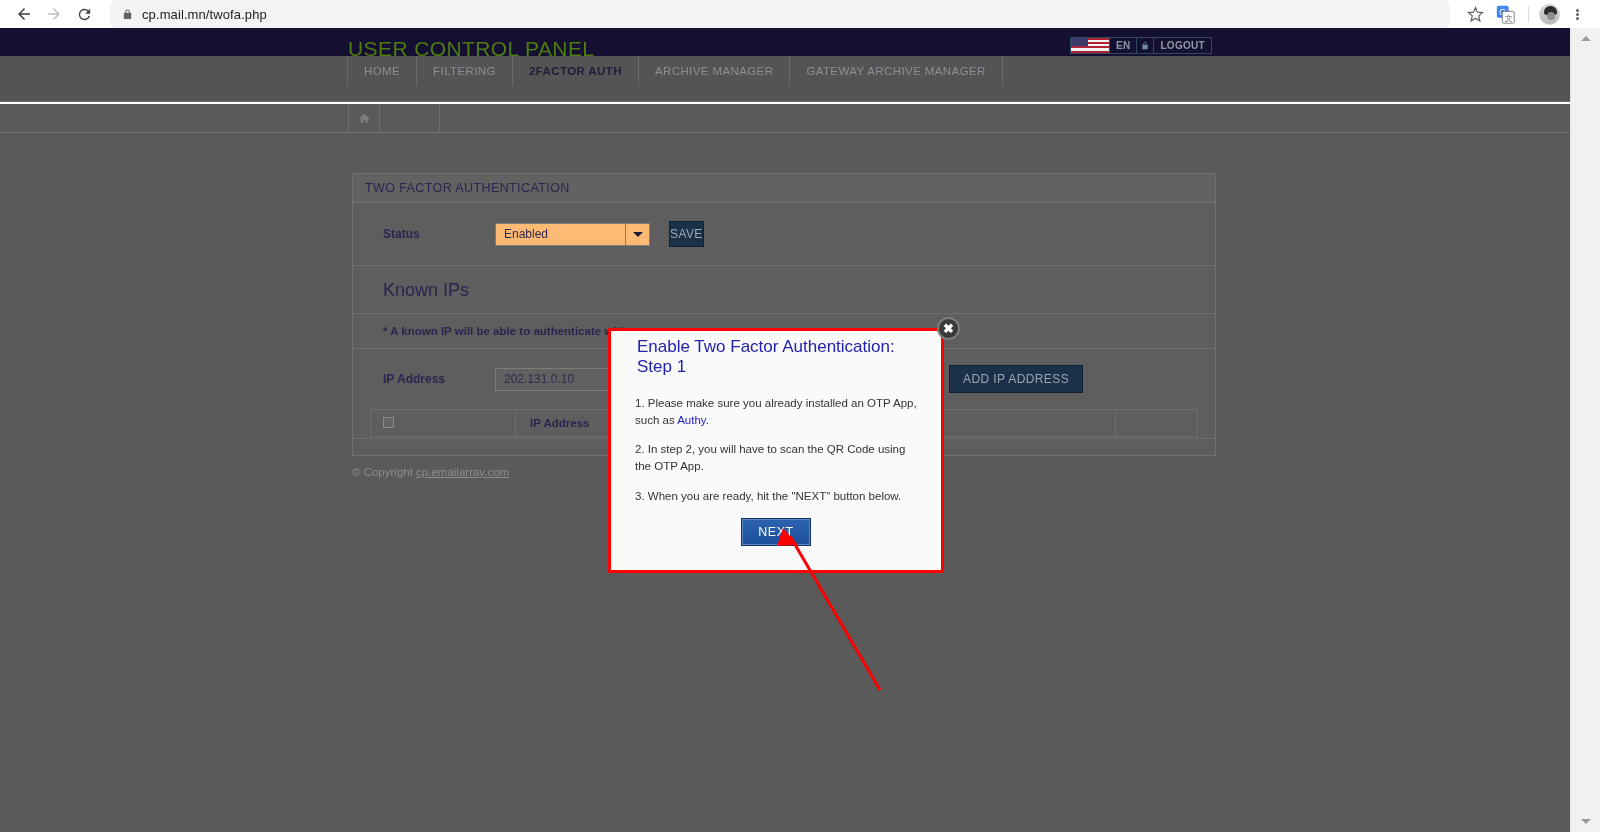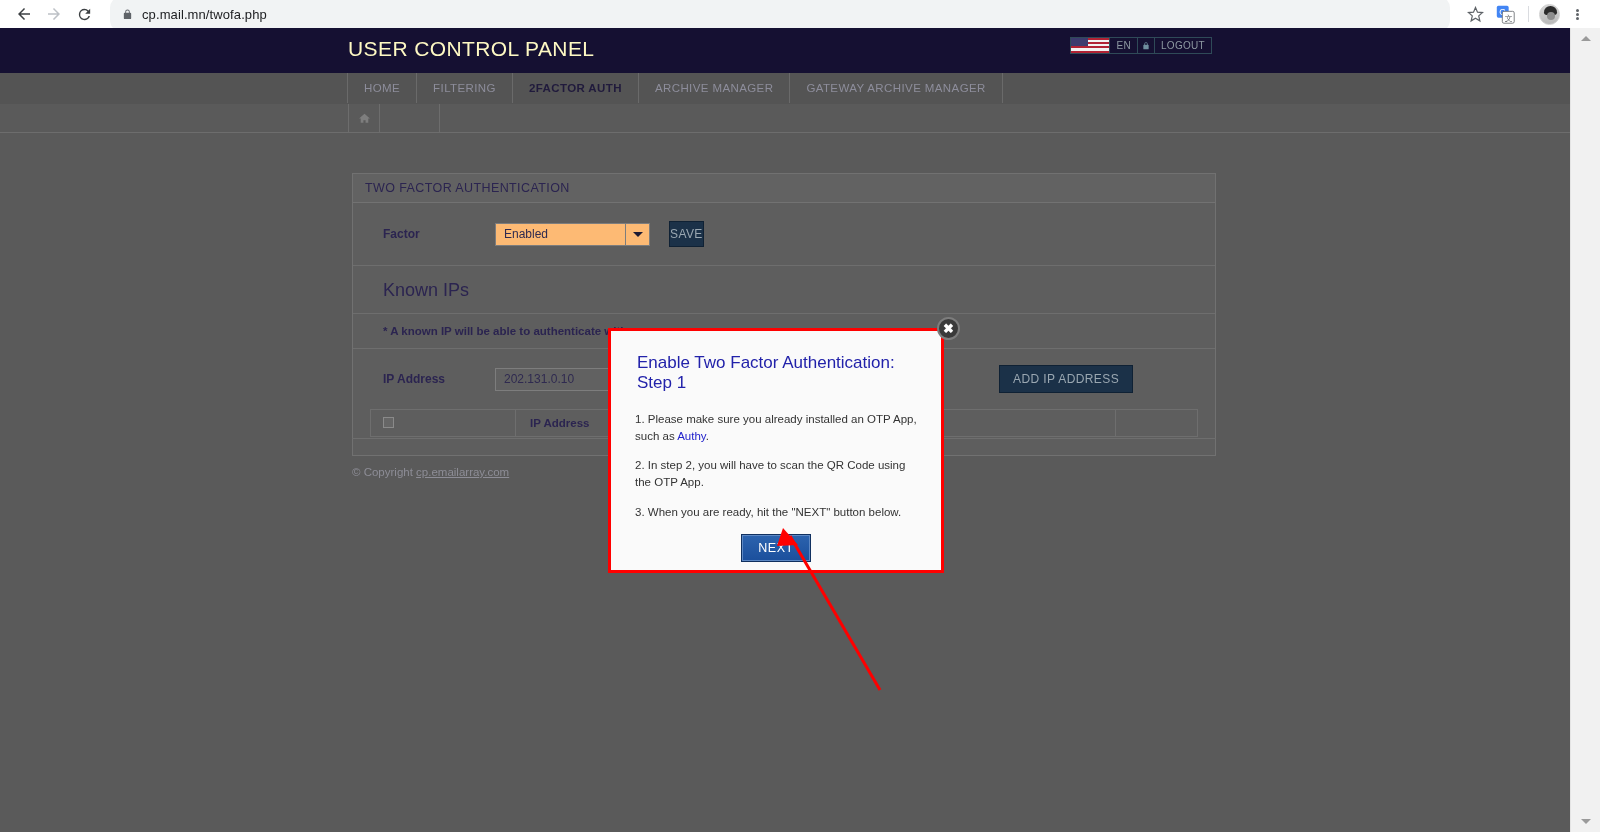--- a/index.html
+++ b/index.html
@@ -74,21 +74,21 @@
 
   
   .app-header {
     position: absolute; top: 0; left: 0;
     width: 1570px; height: 45px;
     background: #151032;
   }
   .app-title {
     position: absolute; left: 348px; top: 9px;
     font-size: 21px; letter-spacing: 0.4px;
-    color: #fef9c3;
+    color: #4d7c0f;
     font-weight: 400;
   }
   .header-ctrls {
     position: absolute; right: 358px; top: 9px;
     display: flex; align-items: stretch; height: 17px;
     border: 1px solid #2f4a58;
   }
   .flag-box {
     width: 38px; height: 15px;
     background: linear-gradient(to bottom,
@@ -98,27 +98,28 @@
   }
   .flag-box::before {
     content:''; position:absolute; left:0; top:0;
     width:17px; height:8px; background:#3c3b6e;
   }
   .hc-item {
     display:flex; align-items:center; justify-content:center;
     padding: 0 6px; font-size: 10px; color: #8e9aa2;
     border-left: 1px solid #2f4a58;
     letter-spacing:0.3px;
+    font-weight:bold;
   }
   .hc-lock { padding: 0 4px; }
 
   
   .nav-strip {
-    position: absolute; top: 45px; left: 0;
-    width: 1570px; height: 36px;
+    position: absolute; top: 28px; left: 0;
+    width: 1570px; height: 46px;
     background: #545454;
     border-bottom: 1px solid #6a6a6a;
   }
   .nav-inner { position:absolute; left: 348px; top:0; display:flex; height:30px; }
   .nav-tab {
     display:flex; align-items:center;
     padding: 0 16px;
     font-size: 11.5px;
     letter-spacing: 0.4px;
     color: #8d8d9b;
@@ -225,21 +226,21 @@
     width: 420px; height: 23px;
     border: 1px solid #7d7d7d;
     background: #616161;
     display:flex; align-items:center;
     padding-left: 8px;
     font-size: 12px; color: #2f2a50;
   }
   .btn-addip {
     background: #1b3148; border:1px solid #0f2134;
     color:#9aa7b1; font-size:12px; letter-spacing:0.4px;
-    padding: 6px 13px; margin-left: 84px;
+    padding: 6px 13px; margin-left: 34px;
   }
   .ip-table {
     width: 100%; border-collapse: collapse;
     margin: 0;
   }
   .ip-table th, .ip-table td {
     border: 1px solid #6e6e6e;
     height: 27px;
     font-size: 11.5px; font-weight: bold; color: #2b2450;
     text-align: left;
@@ -282,21 +283,21 @@
   
   .modal {
     position:absolute;
     left: 608px; top: 300px;
     width: 336px; height: 245px;
     background: #fafafa;
     border: 3px solid #ff0000;
     z-index: 40;
   }
   .modal-title {
-    padding: 22px 26px 0 26px;
+    padding: 6px 26px 0 26px;
     font-size: 17px; line-height: 1.18;
     color: #2222aa;
     font-weight: 400;
   }
   .modal-body { padding: 18px 24px 0 24px; }
   .modal-p {
     font-size: 11.5px; line-height: 1.45;
     color: #333333;
     margin: 0 0 13px 0;
   }
@@ -422,21 +423,21 @@
   <div class="main-area">
 
     <div class="panel">
       <div class="panel-head">
         <span class="panel-head-title">TWO FACTOR AUTHENTICATION</span>
       </div>
 
       <div class="panel-body">
 
         <div class="form-row">
-          <span class="form-label">Factor</span>
+          <span class="form-label">Status</span>
           <div class="select-wrap">
             <span class="select-val">Enabled</span>
             <span class="select-arrow">
               <span class="caret-dn"></span>
             </span>
           </div>
           <button class="btn-dark">SAVE</button>
         </div>
 
         <div class="divider-soft"></div>

